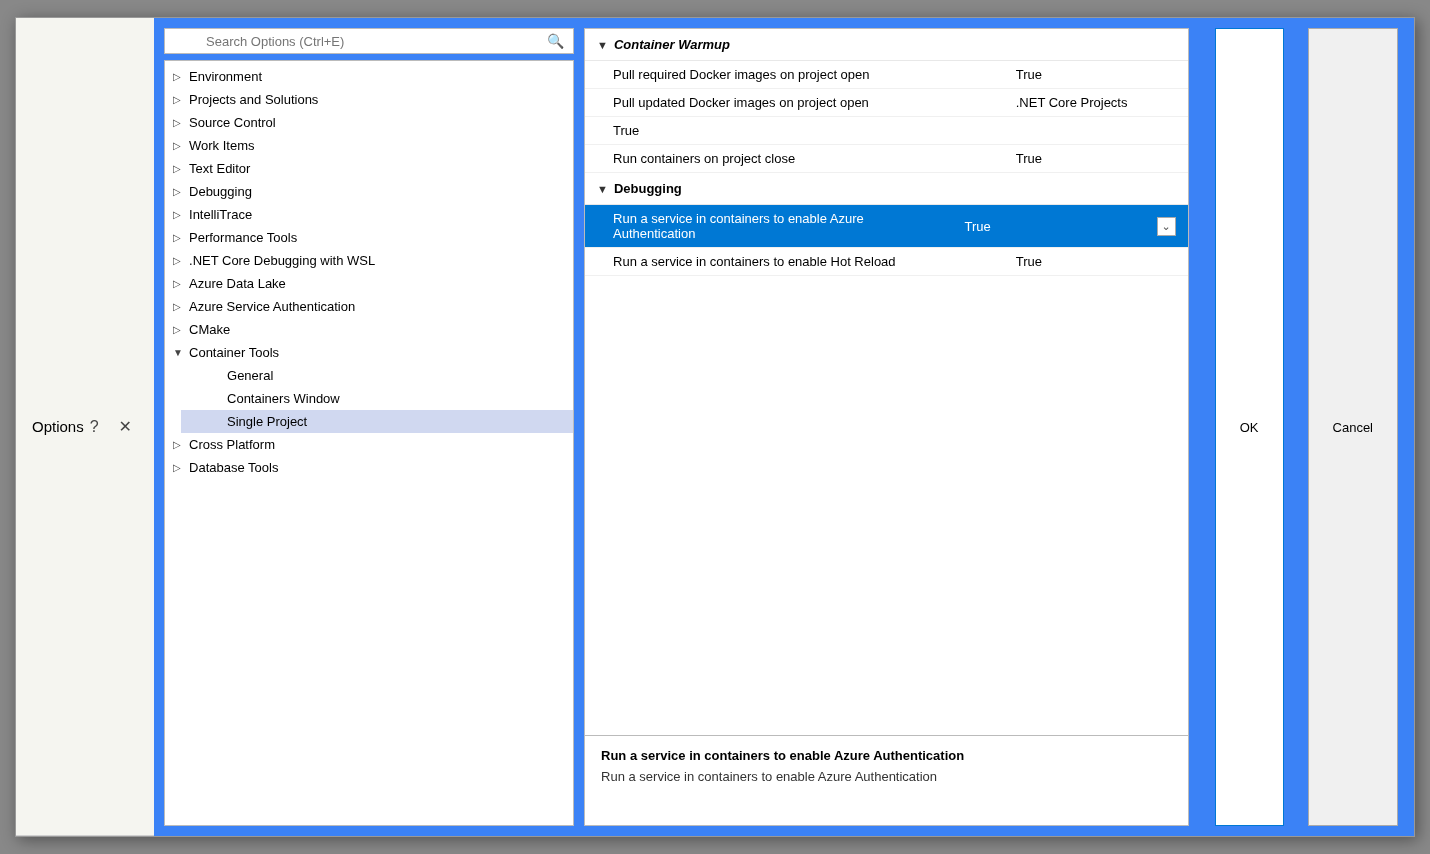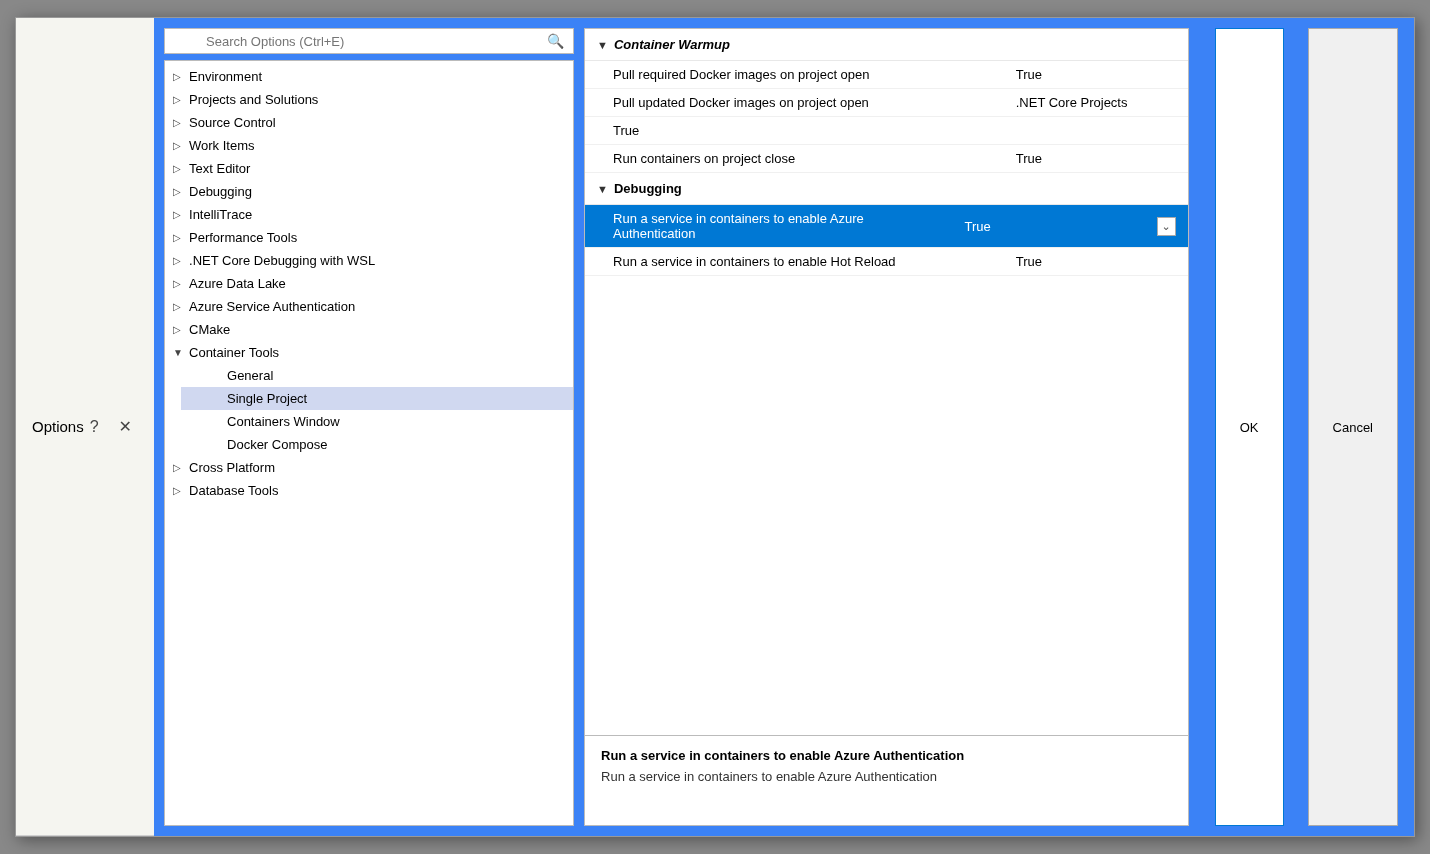--- a/index.html
+++ b/index.html
@@ -269,31 +269,27 @@
         </div>
 
         <div class="tree-item">
           <span class="arrow expanded">▼</span>
           <span>Container Tools</span>
         </div>
         <div class="tree-item tree-child">
           <span class="arrow" style="width:12px;"></span>
           <span>General</span>
         </div>
+        <div class="tree-item tree-child">
+          <span class="arrow" style="width:12px;"></span>
+          <span>Containers Window</span>
+        </div>
         <div class="tree-item tree-child selected">
           <span class="arrow" style="width:12px;"></span>
           <span>Single Project</span>
-        </div>
-        <div class="tree-item tree-child">
-          <span class="arrow" style="width:12px;"></span>
-          <span>Containers Window</span>
-        </div>
-        <div class="tree-item tree-child">
-          <span class="arrow" style="width:12px;"></span>
-          <span>Docker Compose</span>
         </div>
         <div class="tree-item">
           <span class="arrow">▷</span>
           <span>Cross Platform</span>
         </div>
         <div class="tree-item">
           <span class="arrow">▷</span>
           <span>Database Tools</span>
         </div>
       </div>

